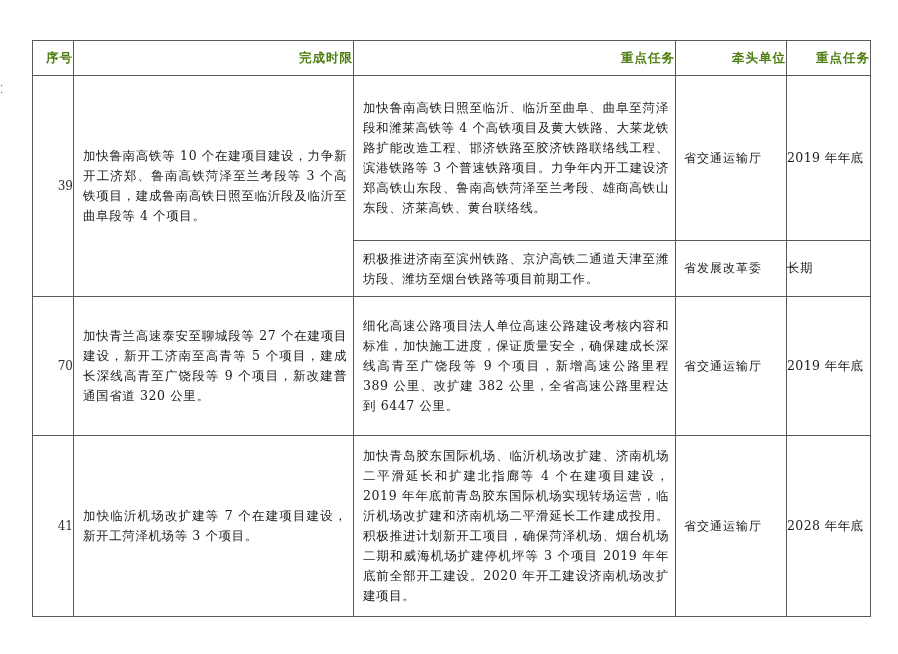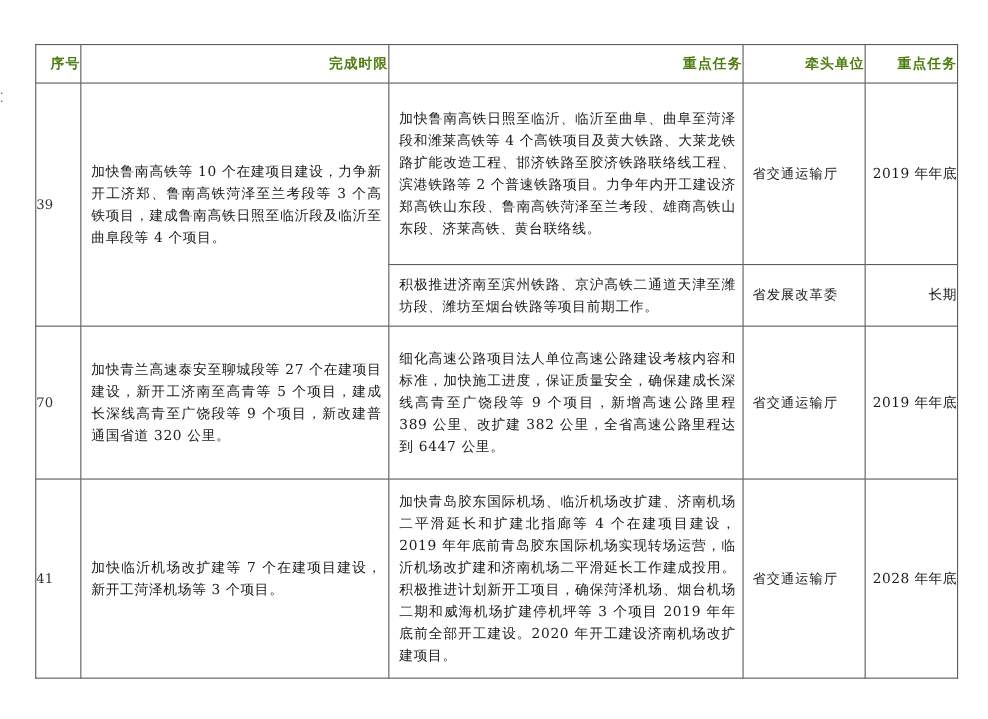--- a/index.html
+++ b/index.html
@@ -47,40 +47,40 @@
       text-align: right;
       color: #4d7c0f;
     }
     .col-no { width: 41px; }
     .col-task { width: 280px; }
     .col-measure { width: 322px; }
     .col-unit { width: 111px; }
     .col-deadline { width: 84px; }
 
     td.no {
-      text-align: left;
+      text-align: right;
       font-size: 12px;
       color: #333;
     }
     td.txt {
       font-size: 12.5px;
       line-height: 20px;
       letter-spacing: 0.6px;
       padding: 0 6px 0 9px !important;
       text-align: justify;
     }
     td.unit {
       font-size: 12px;
       letter-spacing: 1px;
       padding-left: 8px !important;
       text-align: left;
     }
     td.deadline {
       font-size: 12.5px;
-      text-align: right;
+      text-align: left;
       letter-spacing: 0.4px;
     }
     .r39a { height: 165px; }
     .r39b { height: 56px; margin-left: 28px; }
     .r40 { height: 139px; }
     .r41 { height: 181px; }
   </style>
 </head>
 <body>
 
@@ -101,21 +101,21 @@
       <th>重点任务</th>
       <th>牵头单位</th>
       <th>重点任务</th>
     </tr>
   </thead>
   <tbody>
 
     <tr class="r39a">
       <td class="no" rowspan="2">39</td>
       <td class="txt" rowspan="2">加快鲁南高铁等 10 个在建项目建设，力争新开工济郑、鲁南高铁菏泽至兰考段等 3 个高铁项目，建成鲁南高铁日照至临沂段及临沂至曲阜段等 4 个项目。</td>
-      <td class="txt">加快鲁南高铁日照至临沂、临沂至曲阜、曲阜至菏泽段和潍莱高铁等 4 个高铁项目及黄大铁路、大莱龙铁路扩能改造工程、邯济铁路至胶济铁路联络线工程、滨港铁路等 2 个普速铁路项目。力争年内开工建设济郑高铁山东段、鲁南高铁菏泽至兰考段、雄商高铁山东段、济莱高铁、黄台联络线。</td>
+      <td class="txt">加快鲁南高铁日照至临沂、临沂至曲阜、曲阜至菏泽段和潍莱高铁等 4 个高铁项目及黄大铁路、大莱龙铁路扩能改造工程、邯济铁路至胶济铁路联络线工程、滨港铁路等 3 个普速铁路项目。力争年内开工建设济郑高铁山东段、鲁南高铁菏泽至兰考段、雄商高铁山东段、济莱高铁、黄台联络线。</td>
       <td class="unit">省交通运输厅</td>
       <td class="deadline">2019 年年底</td>
     </tr>
     <tr class="r39b">
       <td class="txt">积极推进济南至滨州铁路、京沪高铁二通道天津至潍坊段、潍坊至烟台铁路等项目前期工作。</td>
       <td class="unit">省发展改革委</td>
       <td class="deadline">长期</td>
     </tr>
 
     <tr class="r40">

